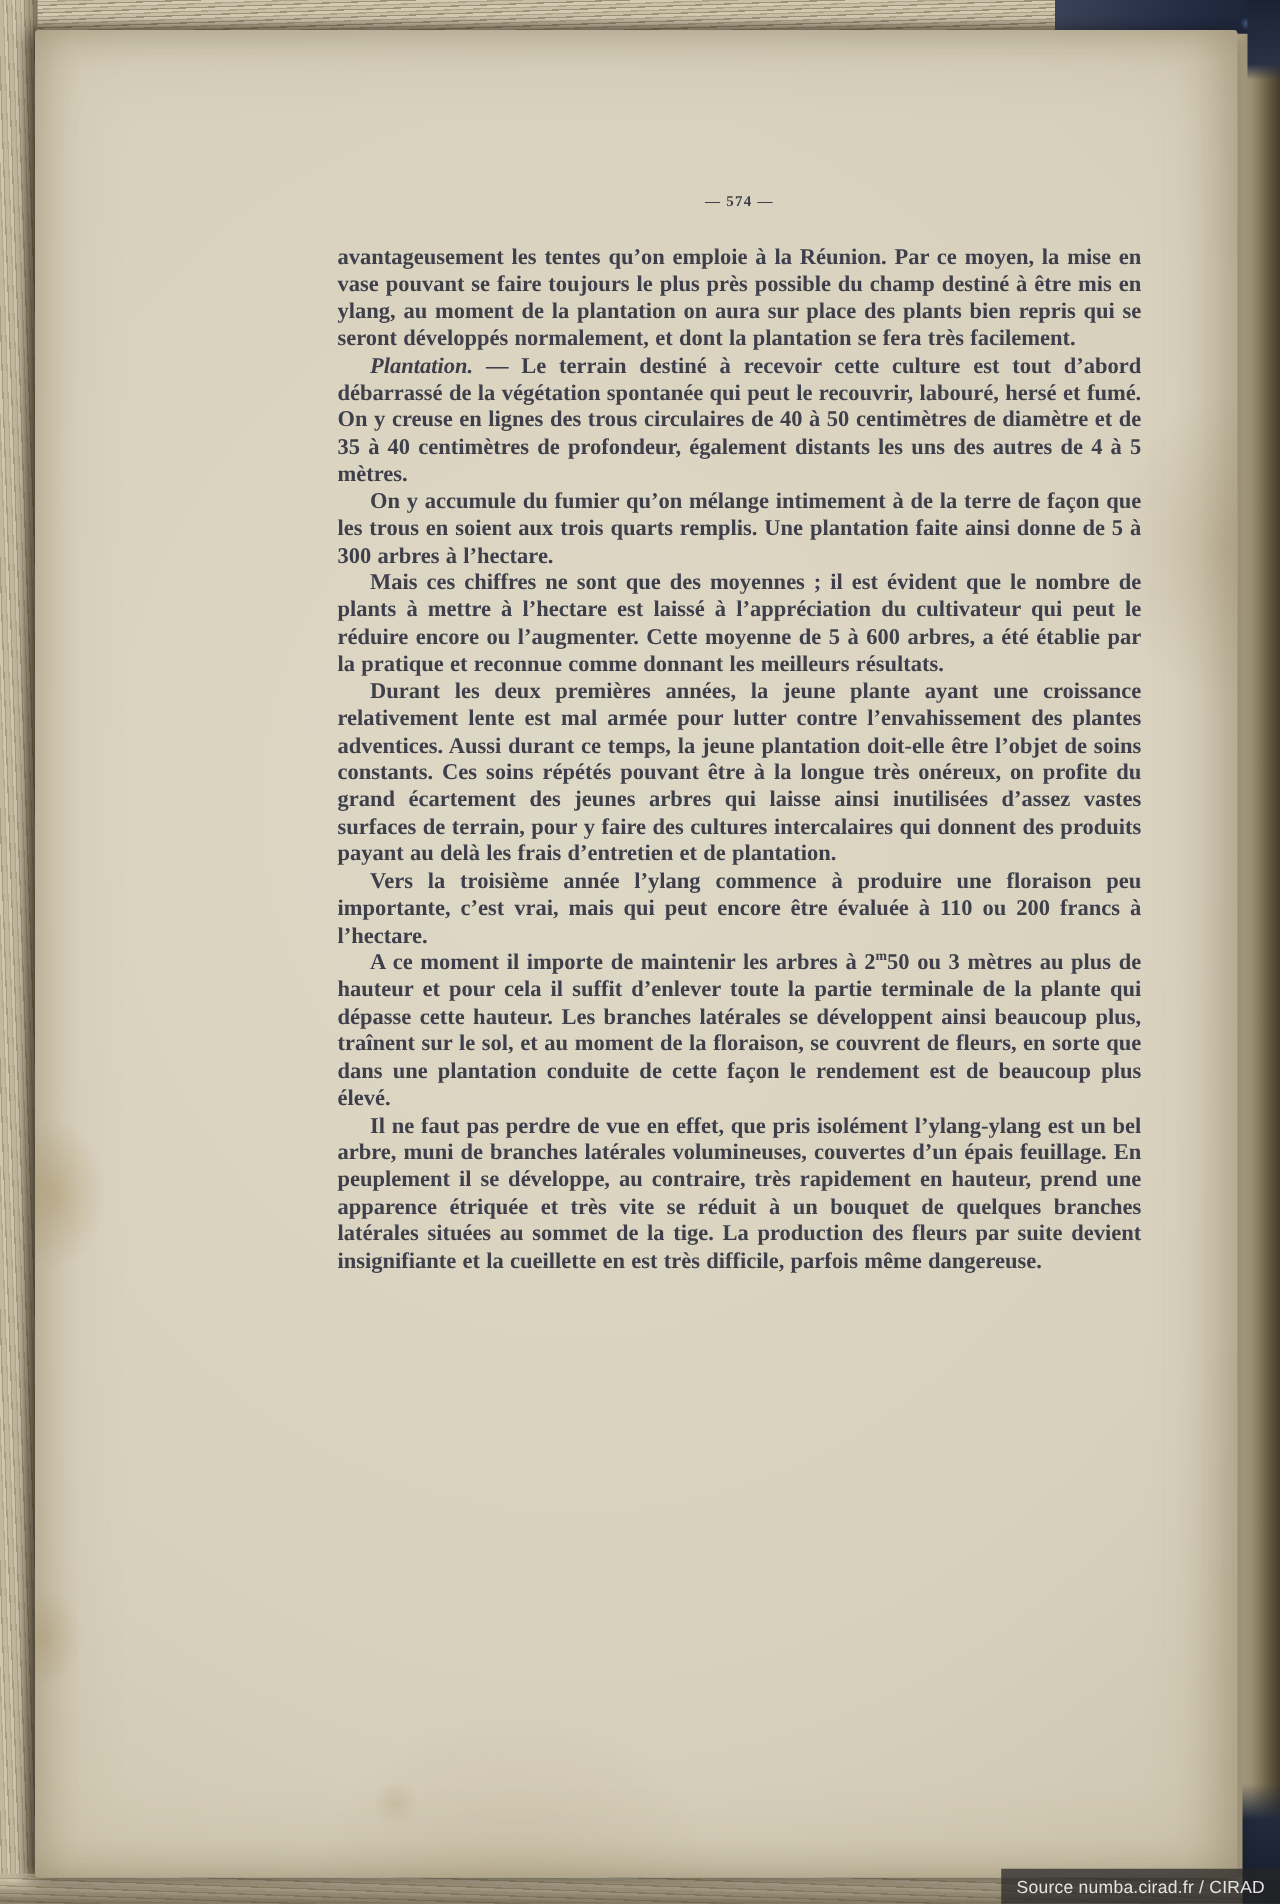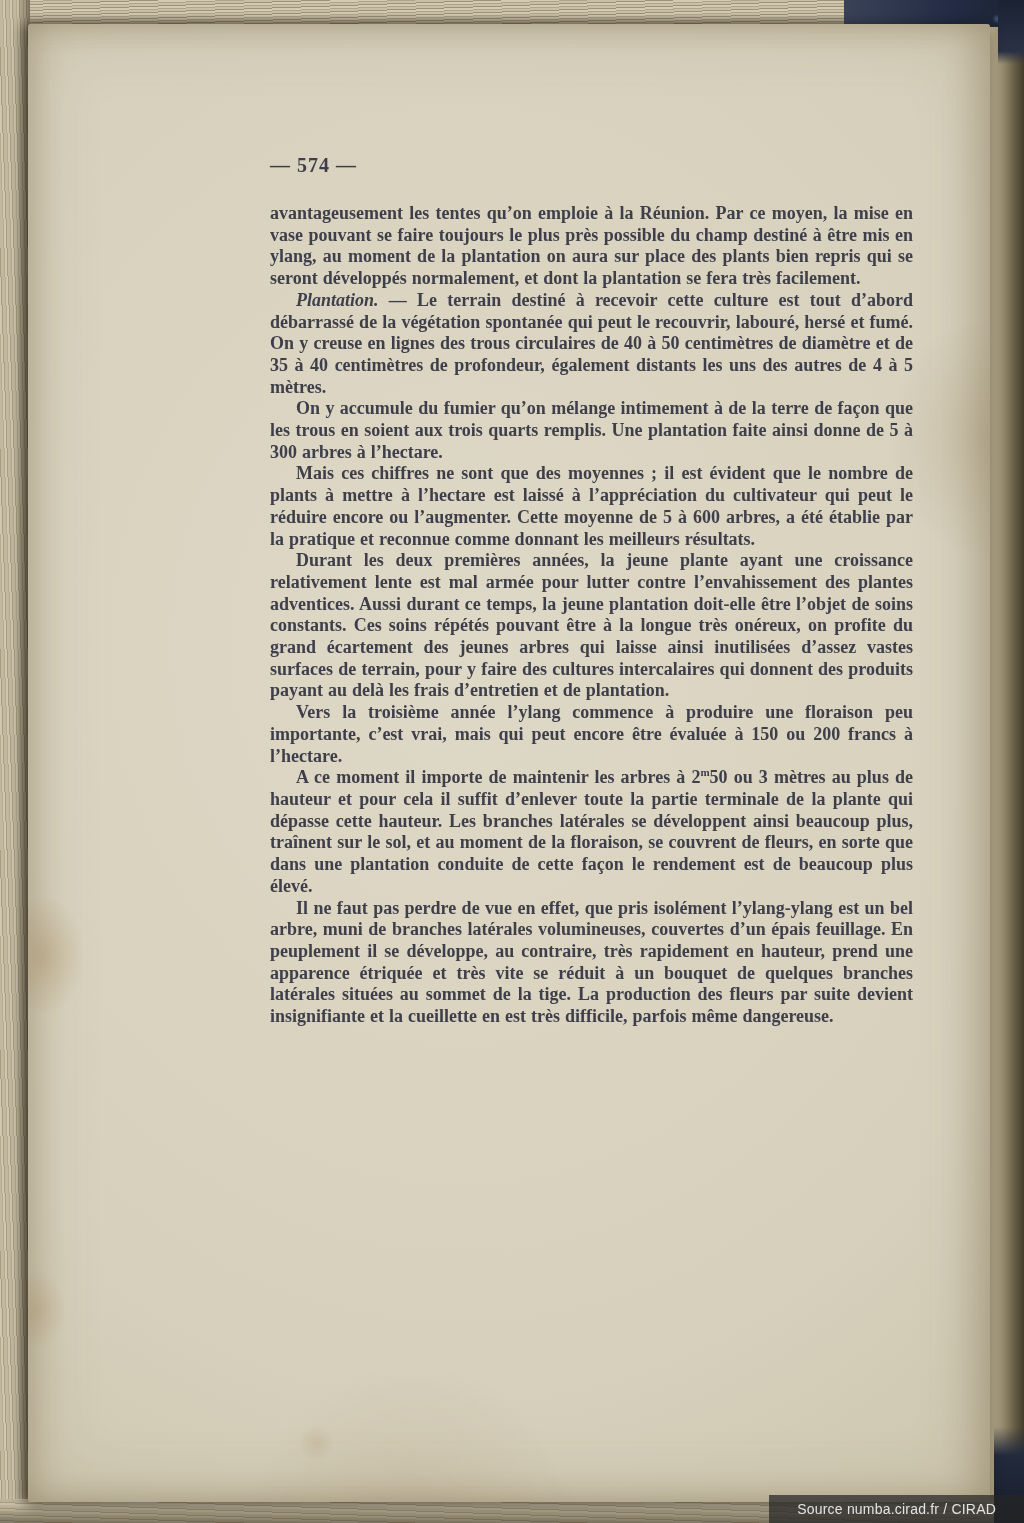--- a/index.html
+++ b/index.html
@@ -85,22 +85,22 @@
       radial-gradient(26px 26px at 30% 96%, rgba(140,110,60,0.14), transparent 70%);
     border-radius: 3px;
   }
 
   
   .content {
     position: absolute; left: 242px; top: 130px; width: 643px;
     color: #3e3f4a;
   }
   .page-number {
-    text-align: left;
-    font-size: 20px;
+    text-align: center;
+    font-size: 12px;
     letter-spacing: 1px;
     font-weight: bold;
     margin: 0 0 26px 0;
   }
   .text-block { text-align: justify; }
   .para {
     margin: 0;
     font-size: 18px;
     line-height: 21.7px;
     text-indent: 26px;
@@ -112,21 +112,21 @@
   sup { font-size: 11px; line-height: 0; }
 
   
   .watermark {
     position: absolute; right: 0; bottom: 0; height: 28px;
     background: rgba(38,38,38,0.72);
     color: #e3e3e3;
     font-family: "Liberation Sans", sans-serif;
     font-size: 14px;
     line-height: 28px;
-    padding: 0 28px;
+    padding: 0 12px;
     letter-spacing: 0.2px;
     z-index: 5;
   }
 </style>
 </head>
 <body>
 
 <div>
 
   <div class="edge-top"></div>
@@ -148,21 +148,21 @@
 
 
         <p class="para"><span class="lead-italic">Plantation.</span><span> — Le terrain destiné à recevoir cette culture est tout d’abord débarrassé de la végétation spontanée qui peut le recouvrir, labouré, hersé et fumé. On y creuse en lignes des trous circulaires de 40 à 50 centimètres de diamètre et de 35 à 40 centimètres de profondeur, également distants les uns des autres de 4 à 5 mètres.</span></p>
 
         <p class="para">On y accumule du fumier qu’on mélange intimement à de la terre de façon que les trous en soient aux trois quarts remplis. Une plantation faite ainsi donne de 5 à 300 arbres à l’hectare.</p>
 
         <p class="para">Mais ces chiffres ne sont que des moyennes ; il est évident que le nombre de plants à mettre à l’hectare est laissé à l’appréciation du cultivateur qui peut le réduire encore ou l’augmenter. Cette moyenne de 5 à 600 arbres, a été établie par la pratique et reconnue comme donnant les meilleurs résultats.</p>
 
         <p class="para">Durant les deux premières années, la jeune plante ayant une croissance relativement lente est mal armée pour lutter contre l’envahissement des plantes adventices. Aussi durant ce temps, la jeune plantation doit-elle être l’objet de soins constants. Ces soins répétés pouvant être à la longue très onéreux, on profite du grand écartement des jeunes arbres qui laisse ainsi inutilisées d’assez vastes surfaces de terrain, pour y faire des cultures intercalaires qui donnent des produits payant au delà les frais d’entretien et de plantation.</p>
 
-        <p class="para">Vers la troisième année l’ylang commence à produire une floraison peu importante, c’est vrai, mais qui peut encore être évaluée à 150 ou 200 francs à l’hectare.</p>
+        <p class="para">Vers la troisième année l’ylang commence à produire une floraison peu importante, c’est vrai, mais qui peut encore être évaluée à 110 ou 200 francs à l’hectare.</p>
 
         <p class="para"><span>A ce moment il importe de maintenir les arbres à 2</span><sup>m</sup><span>50 ou 3 mètres au plus de hauteur et pour cela il suffit d’enlever toute la partie terminale de la plante qui dépasse cette hauteur. Les branches latérales se développent ainsi beaucoup plus, traînent sur le sol, et au moment de la floraison, se couvrent de fleurs, en sorte que dans une plantation conduite de cette façon le rendement est de beaucoup plus élevé.</span></p>
 
         <p class="para">Il ne faut pas perdre de vue en effet, que pris isolément l’ylang-ylang est un bel arbre, muni de branches latérales volumineuses, couvertes d’un épais feuillage. En peuplement il se développe, au contraire, très rapidement en hauteur, prend une apparence étriquée et très vite se réduit à un bouquet de quelques branches latérales situées au sommet de la tige. La production des fleurs par suite devient insignifiante et la cueillette en est très difficile, parfois même dangereuse.</p>
 
       </div>
     </div>
   </div>
 
   <div class="watermark">Source numba.cirad.fr / CIRAD</div>

